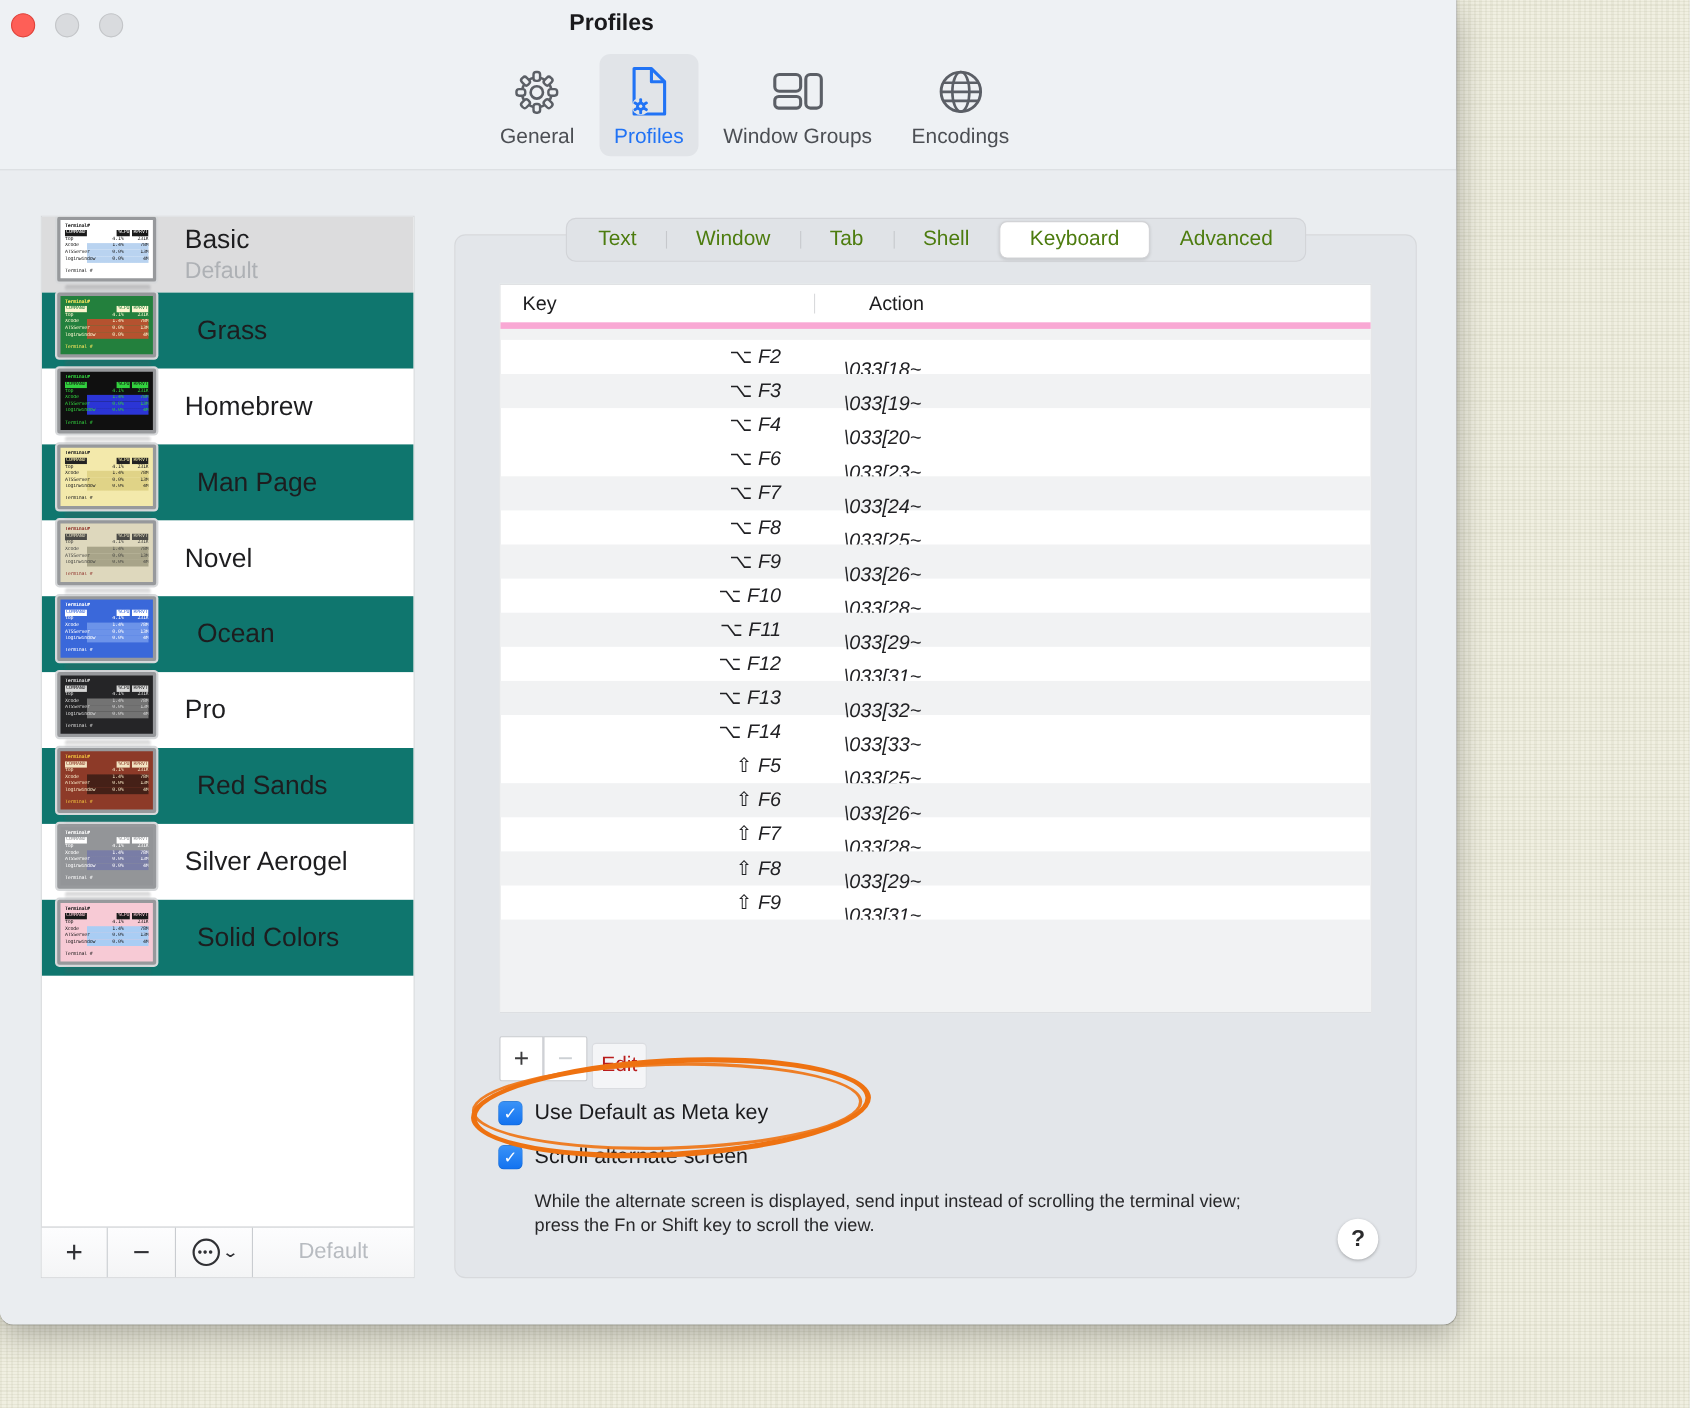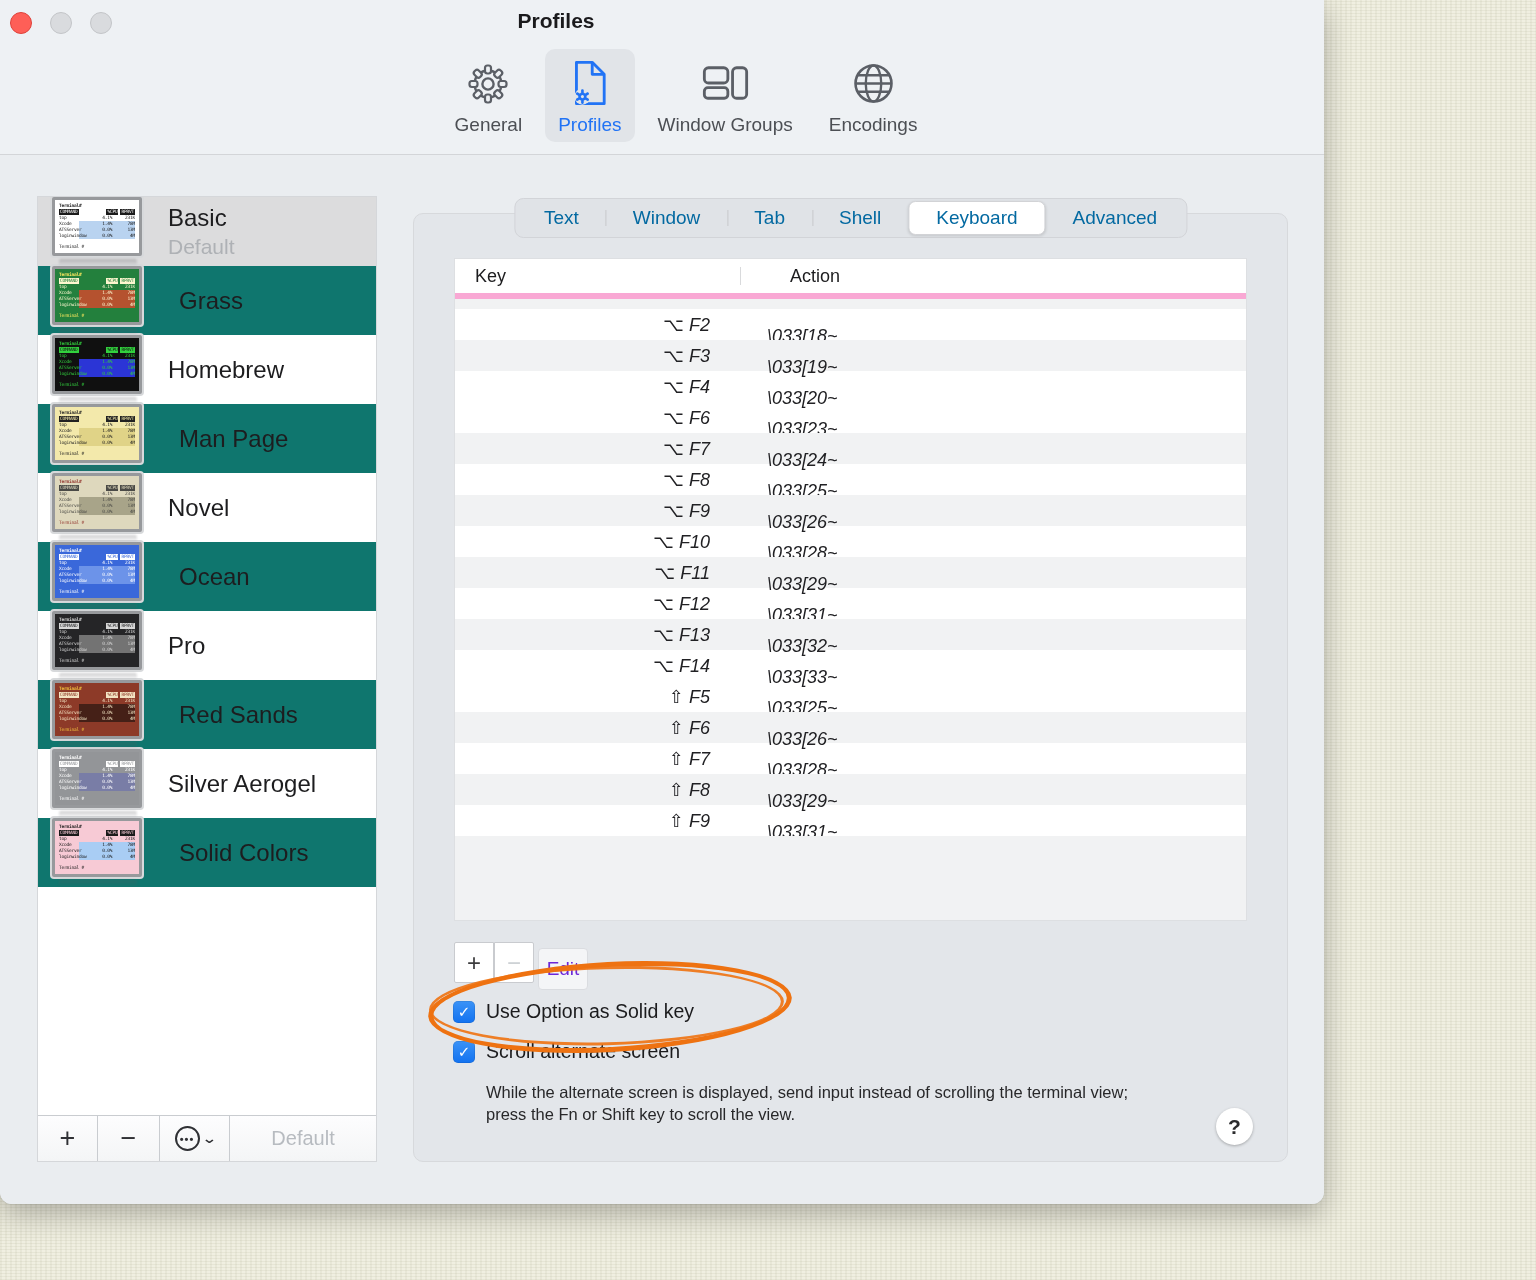--- a/index.html
+++ b/index.html
@@ -74,21 +74,21 @@
   .sf-default { flex:1; border-right:none; font-size:20px; font-weight:400; color:#b7bbc0; }
   .more-circle { width:25px; height:25px; border:2px solid #303135; border-radius:50%;
     display:flex; align-items:center; justify-content:center; font-size:11px; font-weight:bold; letter-spacing:1px; }
   .more-chev { font-size:13px; font-weight:bold; transform:scaleX(1.4); }
 
   
   .panel { position:absolute; left:413px; top:58px; width:875px; height:949px;
     background:#e3e6ea; border:1px solid #d7d9dc; border-radius:10px; }
   .tabs { position:absolute; top:-16px; left:50%; transform:translateX(-50%);
     display:flex; background:#e0e3e7; border:1px solid #d2d4d8; border-radius:9px; height:40px; padding:2px; }
-  .seg { display:flex; align-items:center; justify-content:center; font-size:19px; color:#0369a1;
+  .seg { display:flex; align-items:center; justify-content:center; font-size:19px; color:#4d7c0f;
     padding:0 27px; position:relative; border-radius:7px; white-space:nowrap; }
   .seg.selected { background:#ffffff; border:1px solid #d2d3d6; box-shadow:0 1px 3px rgba(0,0,0,.13); }
   .seg.sep::before { content:''; position:absolute; left:0; top:9px; bottom:9px; width:1px; background:#c6c8cc; }
 
   .kv-table { position:absolute; left:40px; top:44px; width:793px; height:663px;
     background:#fff; border:1px solid #dddfe2; display:flex; flex-direction:column; }
   .kv-header { flex:none; height:40px; display:flex; align-items:center; border-bottom:6px solid #f9a8d4;
     font-size:18px; color:#1d1d1f; position:relative;gap:23px; }
   .kv-header .h-key { width:285px; padding-left:20px; }
   .kv-header .h-action { padding-left:27px; }
@@ -101,21 +101,21 @@
   .kv-action { padding-left:27px;margin-top:24px; }
   .kv-rest { flex:1; background:#f1f2f3; }
 
   .btn-row { position:absolute; left:40px; top:728px; height:48px; }
   .mini-btn { position:absolute; width:40px; height:41px; background:#fff; border:1px solid #c9cbcf;
     display:flex; align-items:center; justify-content:center; font-size:24px; font-weight:300; color:#3c3c3e; }
   .mini-btn.add { left:0; top:0; border-radius:2px 0 0 2px; }
   .mini-btn.remove { left:40px; top:0; color:#ccd0d4; border-radius:0 2px 2px 0; }
   .edit-btn { position:absolute; left:84px; top:6px; width:50px; height:42px; background:#f4f5f7;
     border:1px solid #dadce0; border-radius:4px; display:flex; align-items:center; justify-content:center;
-    font-size:19px; color:#6d28d9; }
+    font-size:19px; color:#b91c1c; }
 
   .checkbox-row { position:absolute; left:39px; display:flex; align-items:center; gap:11px; }
   .checkbox-row.cb1 { top:786px; }
   .checkbox-row.cb2 { top:826px; }
   .checkbox { width:22px; height:22px; border-radius:5px;
     background:linear-gradient(180deg,#3b93f7,#1272f0); box-shadow:inset 0 0 0 .5px rgba(0,0,0,.15);
     color:#fff; font-size:15px; font-weight:bold; display:flex; align-items:center; justify-content:center; }
   .checkbox-label { font-size:19.5px; color:#1b1b1d; }
 
   .help-text { position:absolute; left:72px; top:868px; width:672px; font-size:16.5px;
@@ -682,21 +682,21 @@
       </div>
 
       <div class="btn-row">
         <div class="mini-btn add">+</div>
         <div class="mini-btn remove">−</div>
         <div class="edit-btn">Edit</div>
       </div>
 
       <div class="checkbox-row cb1">
         <span class="checkbox">✓</span>
-        <span class="checkbox-label">Use Option as Solid key</span>
+        <span class="checkbox-label">Use Default as Meta key</span>
       </div>
       <div class="checkbox-row cb2">
         <span class="checkbox">✓</span>
         <span class="checkbox-label">Scroll alternate screen</span>
       </div>
 
       <div class="annotation"></div>
 
       <div class="help-text">While the alternate screen is displayed, send input instead of scrolling the terminal view; press the Fn or Shift key to scroll the view.</div>
       <div class="help-button">?</div>

